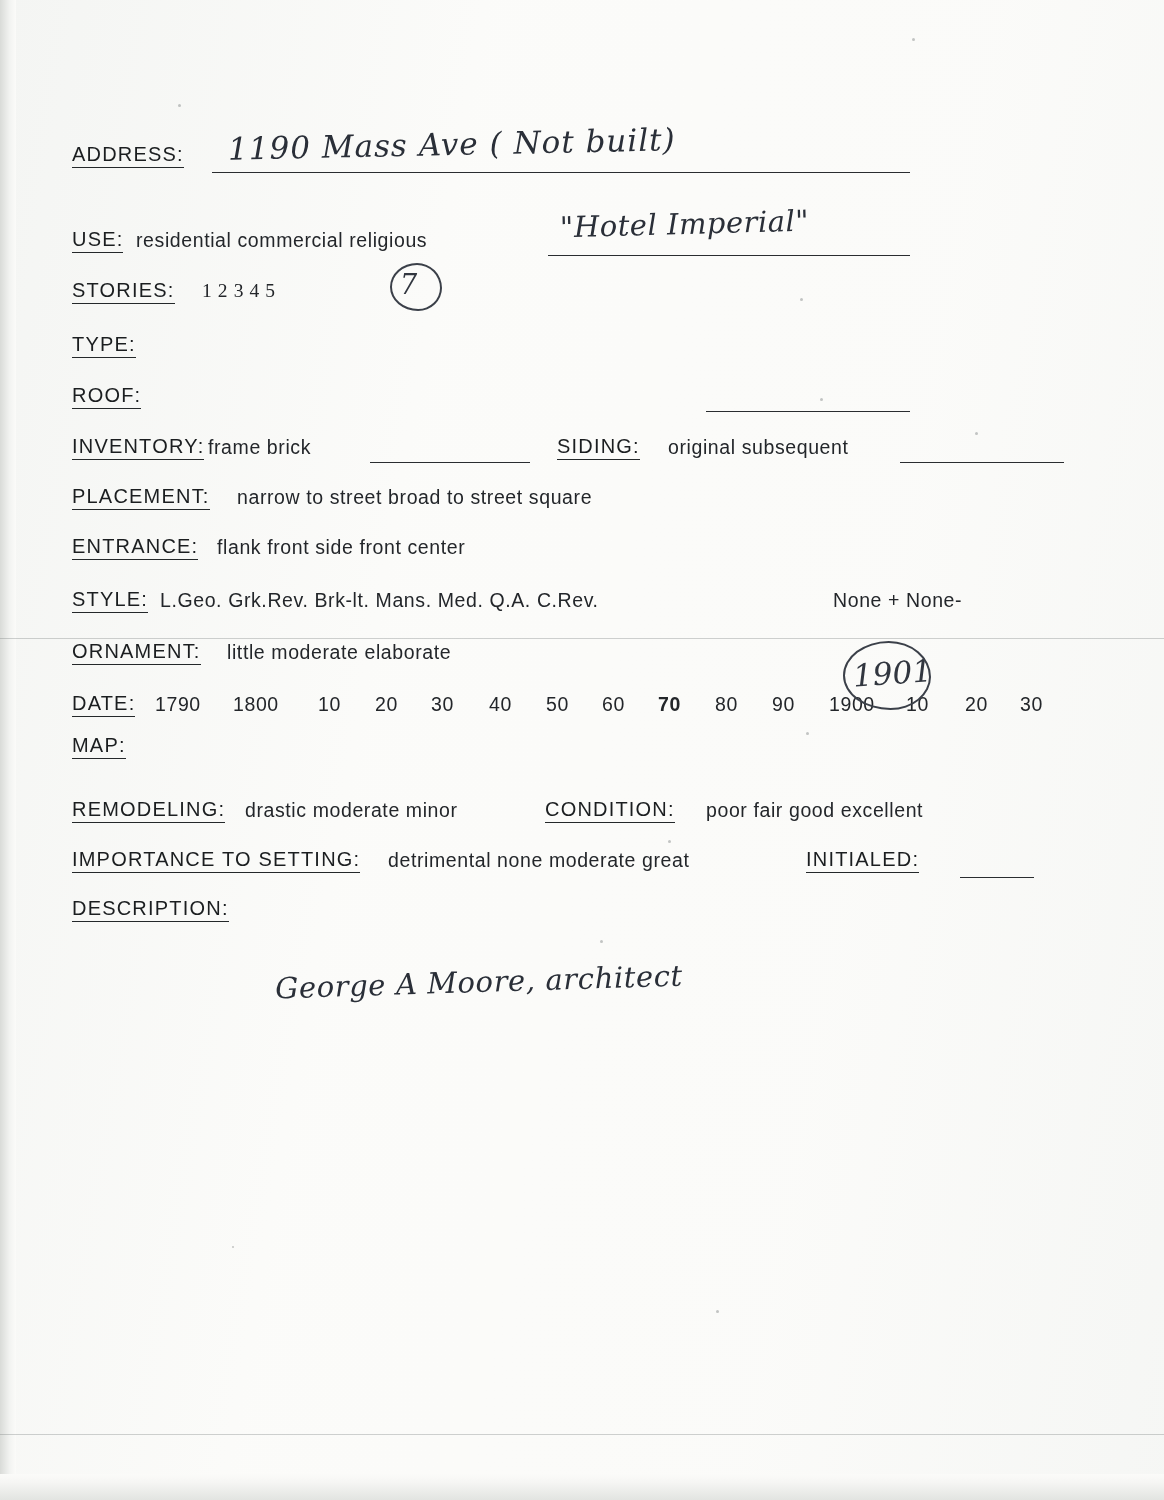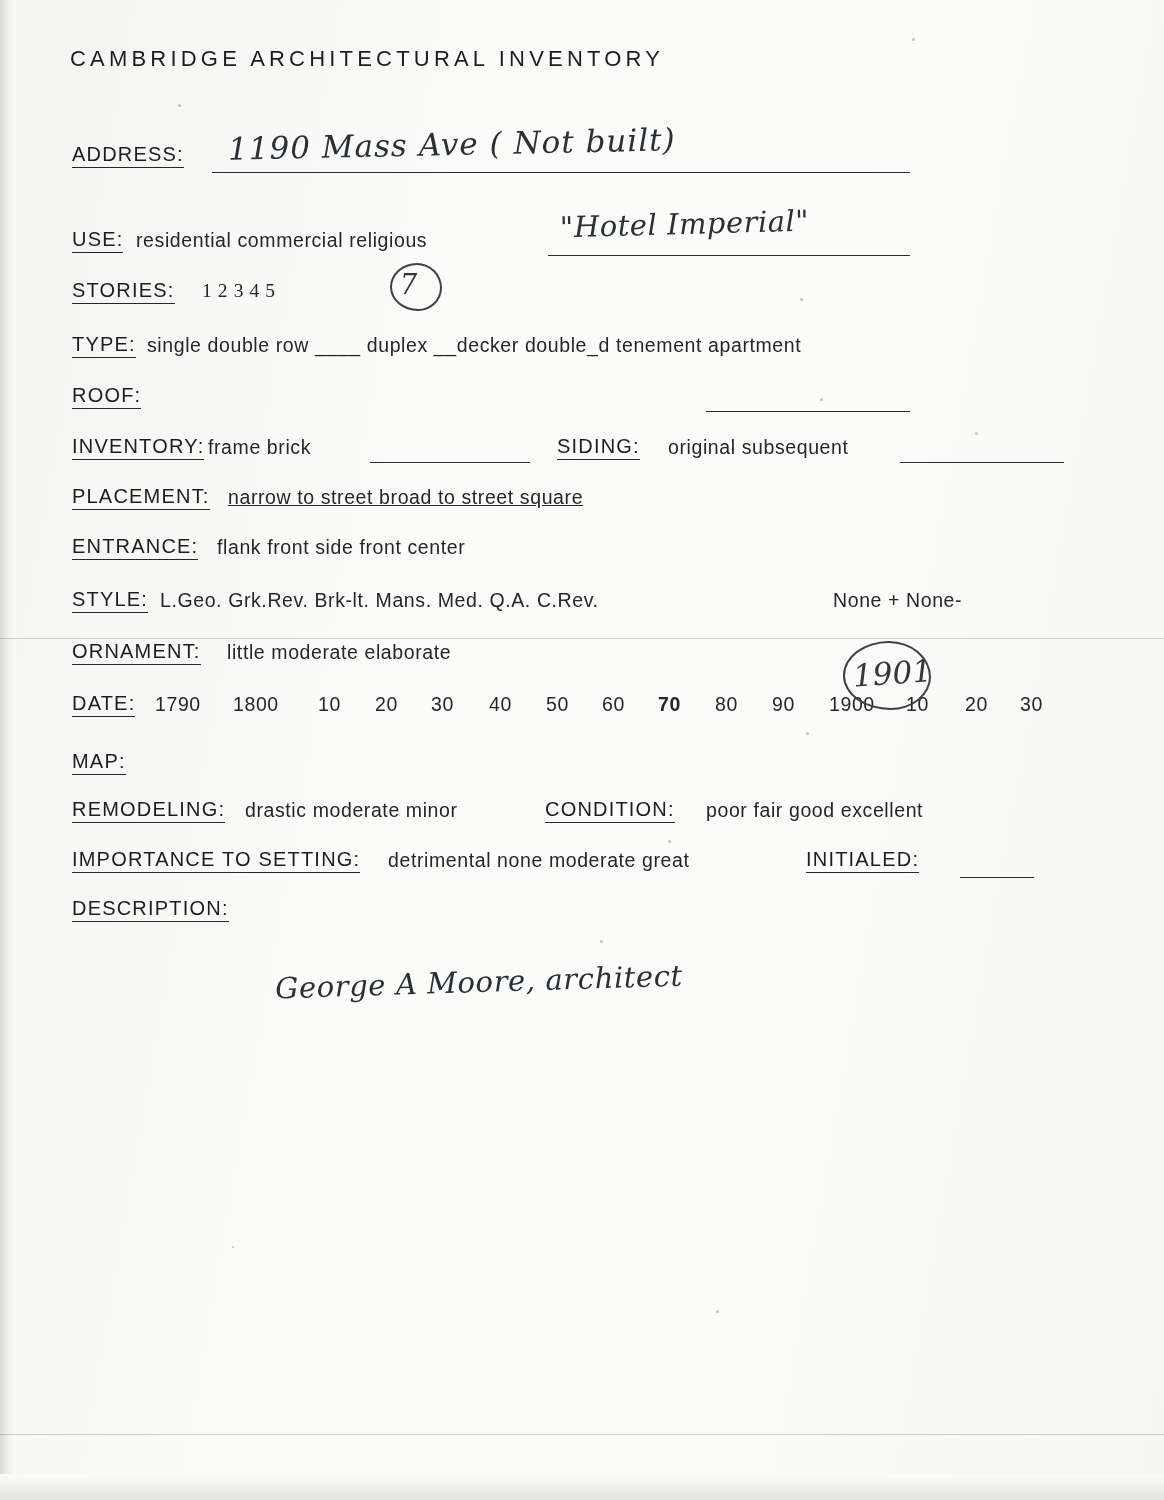--- a/index.html
+++ b/index.html
@@ -134,51 +134,49 @@
   <div class="speck" style="left:178px;top:104px;width:3px;height:3px;"></div>
   <div class="speck" style="left:800px;top:298px;width:3px;height:3px;"></div>
   <div class="speck" style="left:975px;top:432px;width:3px;height:3px;"></div>
   <div class="speck" style="left:820px;top:398px;width:3px;height:3px;"></div>
   <div class="speck" style="left:806px;top:732px;width:3px;height:3px;"></div>
   <div class="speck" style="left:668px;top:840px;width:3px;height:3px;"></div>
   <div class="speck" style="left:600px;top:940px;width:3px;height:3px;"></div>
   <div class="speck" style="left:716px;top:1310px;width:3px;height:3px;"></div>
   <div class="speck" style="left:232px;top:1246px;width:2px;height:2px;"></div>
 
-  <div class="typed title" style="left:70px;top:46px;">CAMBRIDGE  ARCHITECTURAL  INVENTORY</div>
 
   <div class="typed label" style="left:72px;top:143px;">ADDRESS:</div>
   <div class="rule" style="left:212px;top:172px;width:698px;"></div>
   <div class="hand hand-addr" style="left:228px;top:126px;">1190 Mass Ave ( Not built)</div>
 
   <div class="typed label" style="left:72px;top:228px;">USE:</div>
   <div class="typed opts" style="left:136px;top:229px;">residential    commercial    religious</div>
   <div class="rule" style="left:548px;top:255px;width:362px;"></div>
   <div class="hand hand-hotel" style="left:560px;top:207px;">"Hotel Imperial"</div>
 
   <div class="typed label" style="left:72px;top:279px;">STORIES:</div>
   <div class="typed opts" style="left:202px;top:280px;letter-spacing:0.6px;font-family:Liberation Serif, serif;">1    2    3    4    5</div>
   <div class="hand-num" style="left:400px;top:269px;font-size:27px;">7</div>
   <div class="circle-mark" style="left:390px;top:263px;width:48px;height:44px;"></div>
 
   <div class="typed label" style="left:72px;top:333px;">TYPE:</div>
-  <div class="typed opts" style="left:147px;top:334px;">single   double   row ____   duplex   __decker   double_d   tenement apartment</div>
 
   <div class="typed label" style="left:72px;top:384px;">ROOF:</div>
   <div class="rule" style="left:706px;top:411px;width:204px;"></div>
 
   <div class="typed label" style="left:72px;top:435px;">INVENTORY:</div>
   <div class="typed opts" style="left:208px;top:436px;">frame   brick</div>
   <div class="rule" style="left:370px;top:462px;width:160px;"></div>
   <div class="typed label" style="left:557px;top:435px;">SIDING:</div>
   <div class="typed opts" style="left:668px;top:436px;">original   subsequent</div>
   <div class="rule" style="left:900px;top:462px;width:164px;"></div>
 
   <div class="typed label" style="left:72px;top:485px;">PLACEMENT:</div>
-  <div class="typed opts" style="left:228px;top:486px;text-decoration:underline;">narrow to street    broad to street    square</div>
+  <div class="typed opts" style="left:237px;top:486px;">narrow to street    broad to street    square</div>
 
   <div class="typed label" style="left:72px;top:535px;">ENTRANCE:</div>
   <div class="typed opts" style="left:217px;top:536px;">flank    front side    front center</div>
 
   <div class="typed label" style="left:72px;top:588px;">STYLE:</div>
   <div class="typed opts" style="left:160px;top:589px;">L.Geo.   Grk.Rev.   Brk-lt.   Mans.   Med.   Q.A.   C.Rev.</div>
   <div class="typed opts" style="left:833px;top:589px;">None +    None-</div>
 
   <div class="typed label" style="left:72px;top:640px;">ORNAMENT:</div>
   <div class="typed opts" style="left:227px;top:641px;">little    moderate    elaborate</div>
@@ -195,21 +193,21 @@
   <div class="typed opts" style="left:658px;top:693px;font-weight:bold;">70</div>
   <div class="typed opts" style="left:715px;top:693px;">80</div>
   <div class="typed opts" style="left:772px;top:693px;">90</div>
   <div class="typed opts" style="left:829px;top:693px;">1900</div>
   <div class="typed opts" style="left:906px;top:693px;">10</div>
   <div class="typed opts" style="left:965px;top:693px;">20</div>
   <div class="typed opts" style="left:1020px;top:693px;">30</div>
   <div class="hand-num" style="left:853px;top:655px;font-size:31px;transform:rotate(-4deg);">1901</div>
   <div class="circle-mark" style="left:843px;top:641px;width:84px;height:65px;"></div>
 
-  <div class="typed label" style="left:72px;top:750px;text-align:right;">MAP:</div>
+  <div class="typed label" style="left:72px;top:734px;text-align:right;">MAP:</div>
 
   <div class="typed label" style="left:72px;top:798px;">REMODELING:</div>
   <div class="typed opts" style="left:245px;top:799px;">drastic   moderate   minor</div>
   <div class="typed label" style="left:545px;top:798px;">CONDITION:</div>
   <div class="typed opts" style="left:706px;top:799px;">poor   fair   good   excellent</div>
 
   <div class="typed label" style="left:72px;top:848px;">IMPORTANCE TO SETTING:</div>
   <div class="typed opts" style="left:388px;top:849px;">detrimental   none   moderate   great</div>
   <div class="typed label" style="left:806px;top:848px;">INITIALED:</div>
   <div class="rule" style="left:960px;top:877px;width:74px;"></div>

